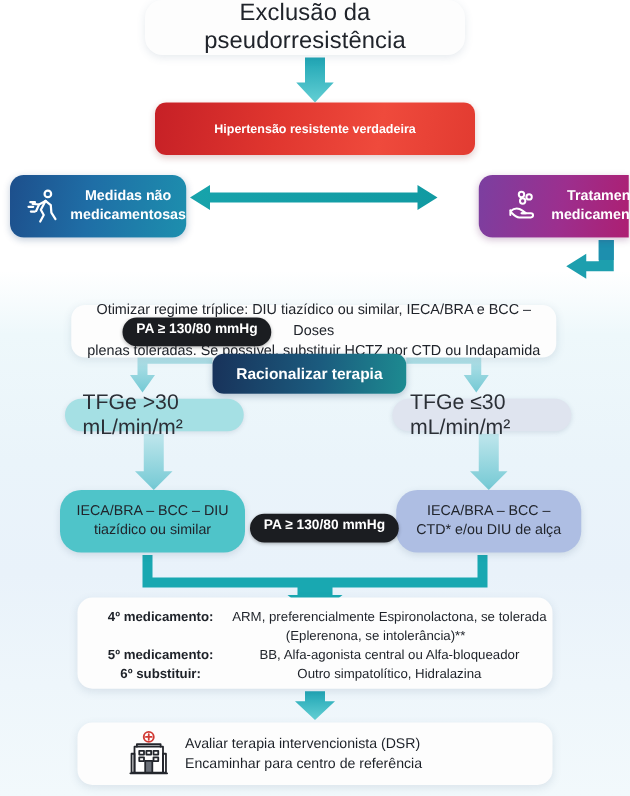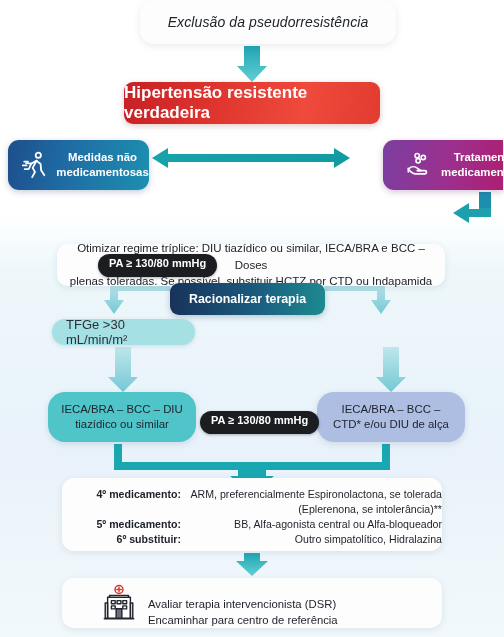--- a/index.html
+++ b/index.html
@@ -22,30 +22,30 @@
   .card {
     background: #fdfdfd;
     border-radius: 14px;
     box-shadow: 0 2px 7px rgba(60,90,120,.13);
     text-align: center;
     color: #20242b;
   }
 
   
   #box-exclusao {
-    left: 140px; top: 0px; width: 256px; height: 44px;
-    font-size: 14px; letter-spacing: .1px; font-style: italic;
+    left: 116px; top: 0px; width: 256px; height: 44px;
+    font-size: 19px; letter-spacing: .1px;
   }
 
   
   #box-hipertensao {
     left: 124px; top: 82px; width: 256px; height: 42px;
     border-radius: 9px;
     background: linear-gradient(100deg, #c62026 0%, #e0362f 38%, #ef4a3c 70%, #e23b31 100%);
-    color: #fff; font-size: 17px; font-weight: bold;
+    color: #fff; font-size: 10px; font-weight: bold;
     box-shadow: 0 2px 6px rgba(120,20,20,.22);
   }
 
   
   #box-medidas {
     left: 8px; top: 140px; width: 141px; height: 50px;
     border-radius: 11px;
     background: linear-gradient(100deg, #1d4f8c 0%, #1f6ea6 45%, #1d8fae 100%);
     color: #fff;
     box-shadow: 0 2px 6px rgba(20,60,110,.25);
@@ -87,53 +87,53 @@
     left: 170px; top: 283px; width: 155px; height: 32px;
     border-radius: 9px;
     background: linear-gradient(95deg, #18325a 0%, #1b5b7e 55%, #1d8b91 100%);
     color: #fff; font-size: 12.4px; font-weight: bold;
     box-shadow: 0 2px 6px rgba(20,50,90,.25);
   }
 
   
   .tfge {
     height: 26px; border-radius: 999px;
-    font-size: 13px; color: #2b2f36;
+    font-size: 17px; color: #2b2f36;
     box-shadow: 0 1px 4px rgba(60,90,120,.16);
     padding: 0 14px;
   }
   #tfge-left  { left: 52px;  top: 319px; width: 143px; background: #a5e0e4; }
   #tfge-right { left: 314px; top: 319px; width: 143px; background: #dfe4ef; }
 
   
   .drugbox {
     border-radius: 17px;
     font-size: 11.4px; line-height: 1.3;
     color: #21252c; text-align: center;
     box-shadow: 0 2px 6px rgba(60,90,120,.17);
   }
   #drug-left  { left: 48px;  top: 392px; width: 148px; height: 50px; background: #4fc4c9; }
   #drug-right { left: 317px; top: 392px; width: 148px; height: 50px; background: #aebee3; }
 
   
   #box-medlist {
     left: 62px; top: 478px; width: 380px; height: 73px;
     border-radius: 12px;
-    display: block; padding: 9px 0 0 14px; text-align: right;
+    display: block; padding: 9px 0 0 14px; text-align: center;
   }
   .med-row { display: flex; font-size: 10.6px; line-height: 1.42; color: #1d2128; }
   .med-key { width: 105px; font-weight: bold; flex: none; }
   .med-val { flex: 1; }
   .med-sub { margin-left: 83px; font-size: 10.6px; line-height: 1.42; color: #1d2128; }
 
   
   #box-bottom {
     left: 62px; top: 578px; width: 380px; height: 50px;
     border-radius: 12px;
-    justify-content: flex-start; padding-left: 40px; align-items: flex-end;
+    justify-content: flex-start; padding-left: 40px;
   }
   #bottom-text { font-size: 11.3px; line-height: 1.42; text-align: left; color: #1d2128; margin-left: 46px; }
 
   
   .conn { position: absolute; }
   svg { display: block; overflow: visible; }
   .icon-wrap { width: 42px; height: 40px; flex: none; display:flex; align-items:center; justify-content:center; }
 </style>
 </head>
 <body>
@@ -252,20 +252,23 @@
   </div>
 
   <div class="node" id="box-racionalizar">
     <span>Racionalizar terapia</span>
   </div>
 
   <div class="node tfge" id="tfge-left">
     <span>TFGe &gt;30 mL/min/m²</span>
   </div>
 
+  <div class="node tfge" id="tfge-right">
+    <span>TFGe ≤30 mL/min/m²</span>
+  </div>
 
   <div class="node drugbox" id="drug-left">
     <span>
       <span>IECA/BRA – BCC – DIU</span><br>
       <span>tiazídico ou similar</span>
     </span>
   </div>
 
   <div class="node drugbox" id="drug-right">
     <span>

